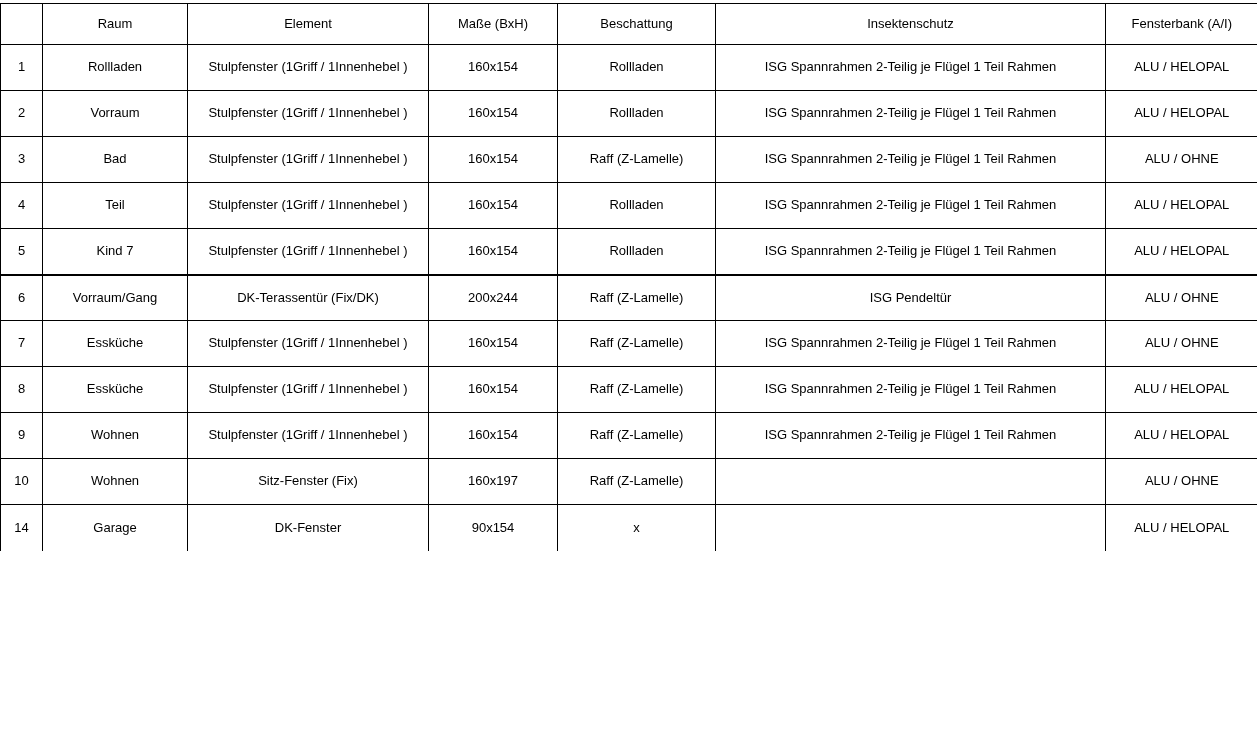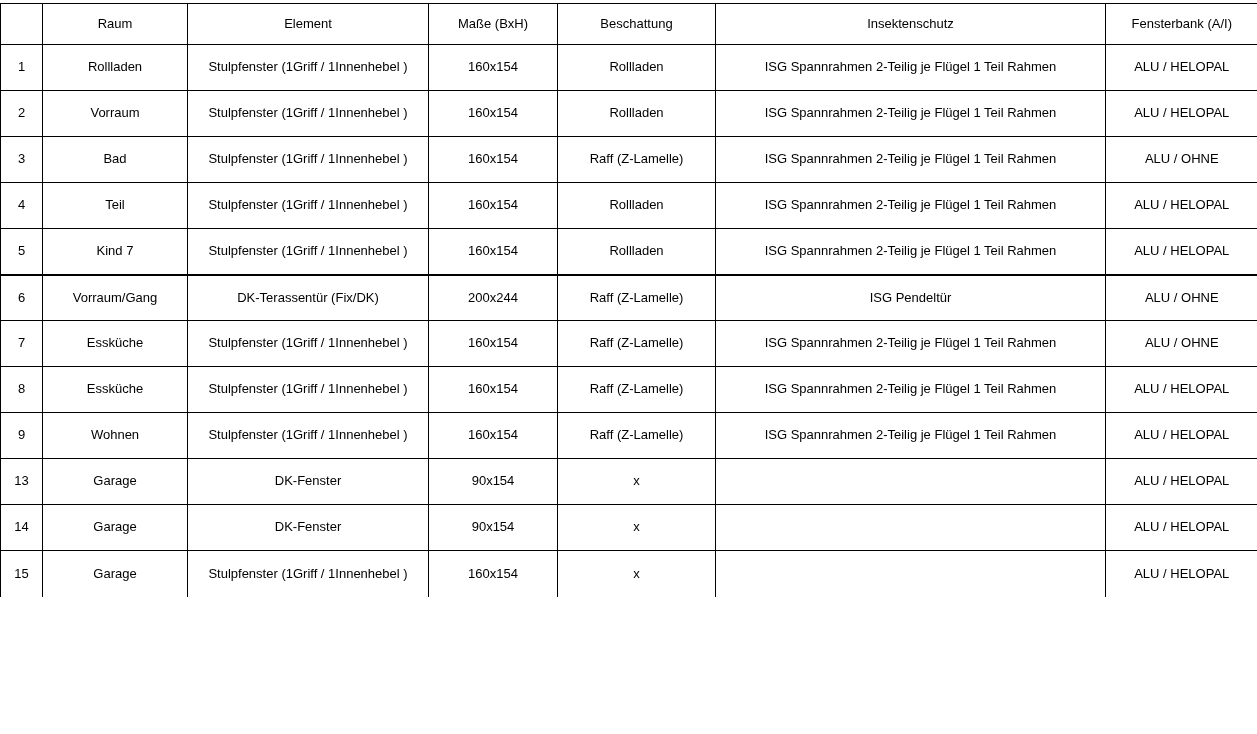--- a/index.html
+++ b/index.html
@@ -139,40 +139,31 @@
       <tr>
         <td>9</td>
         <td>Wohnen</td>
         <td>Stulpfenster (1Griff / 1Innenhebel )</td>
         <td>160x154</td>
         <td>Raff (Z-Lamelle)</td>
         <td>ISG Spannrahmen 2-Teilig je Flügel 1 Teil Rahmen</td>
         <td>ALU / HELOPAL</td>
       </tr>
       <tr>
-        <td>13</td>
-        <td>Garage</td>
-        <td>DK-Fenster</td>
-        <td>90x154</td>
-        <td>x</td>
+        <td>10</td>
+        <td>Wohnen</td>
+        <td>Sitz-Fenster (Fix)</td>
+        <td>160x197</td>
+        <td>Raff (Z-Lamelle)</td>
         <td></td>
-        <td>ALU / HELOPAL</td>
+        <td>ALU / OHNE</td>
       </tr>
       <tr>
         <td>14</td>
         <td>Garage</td>
         <td>DK-Fenster</td>
         <td>90x154</td>
         <td>x</td>
         <td></td>
         <td>ALU / HELOPAL</td>
       </tr>
-      <tr>
-        <td>15</td>
-        <td>Garage</td>
-        <td>Stulpfenster (1Griff / 1Innenhebel )</td>
-        <td>160x154</td>
-        <td>x</td>
-        <td></td>
-        <td>ALU / HELOPAL</td>
-      </tr>
     </tbody>
 </table>
 
 </body></html>

